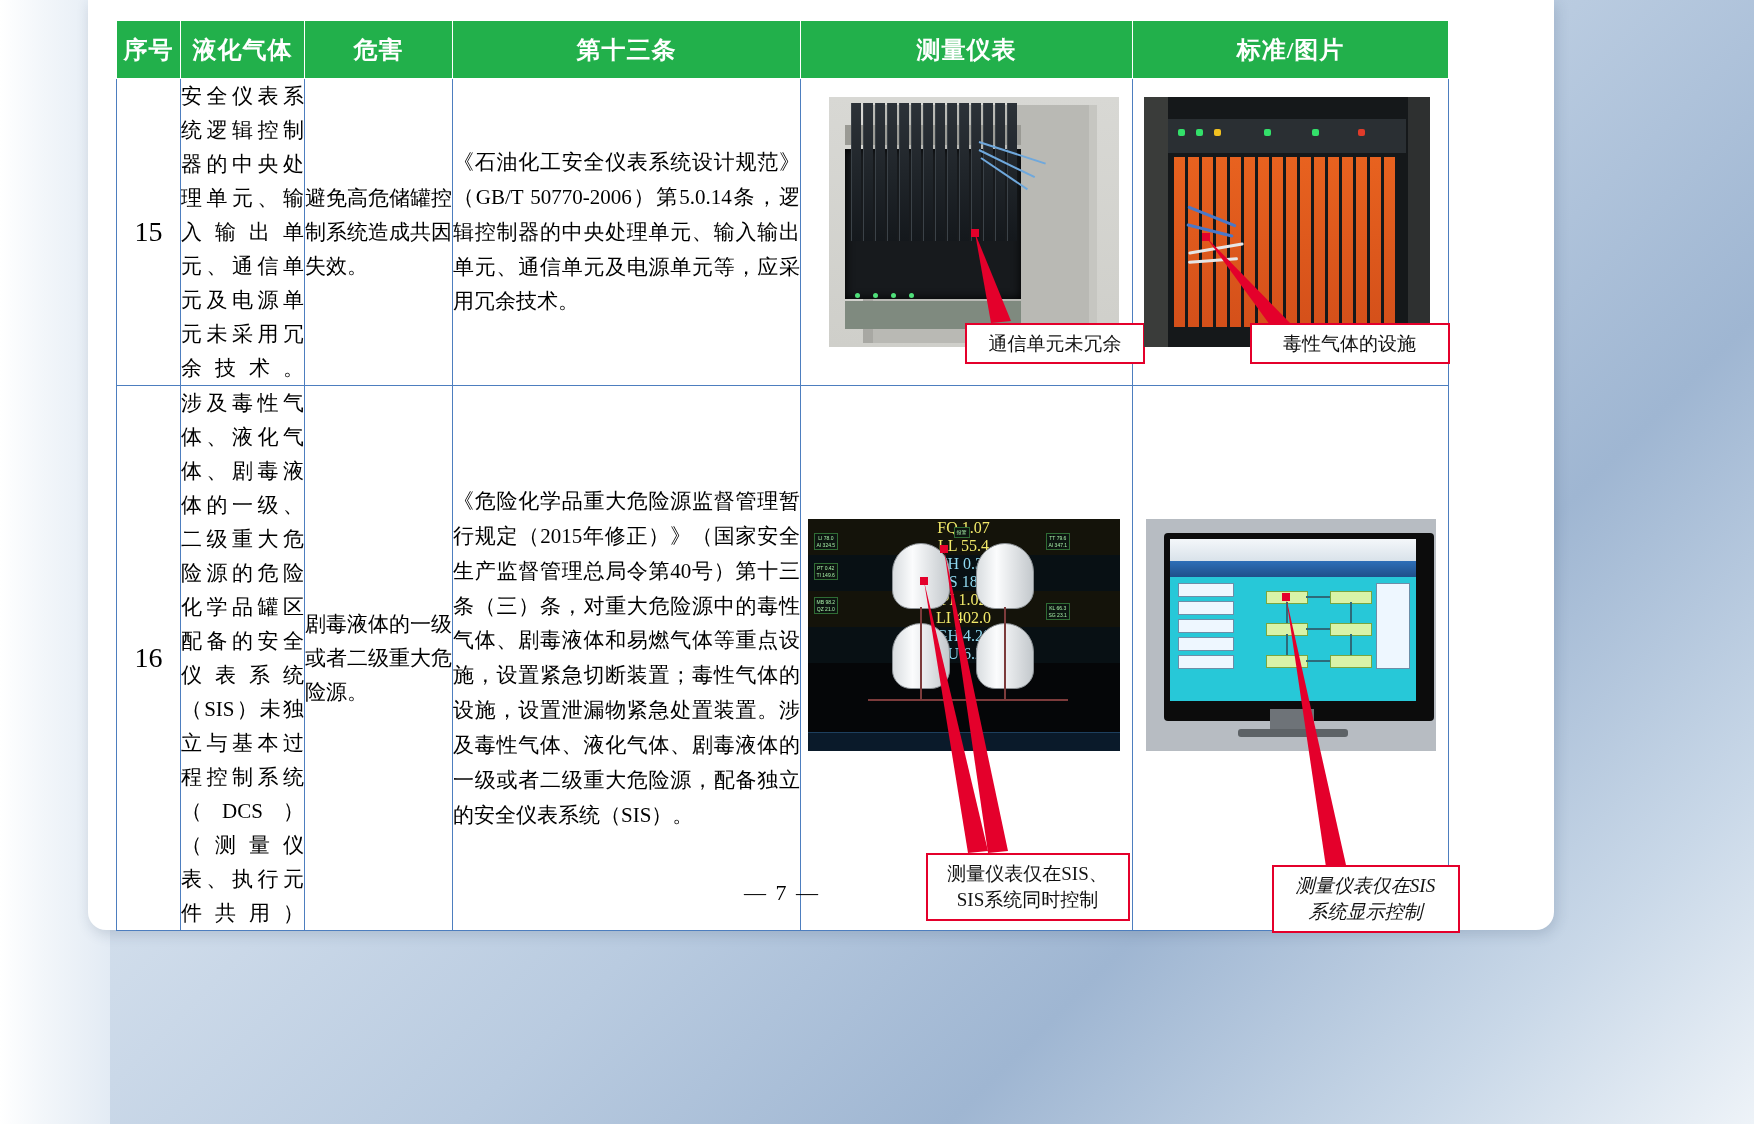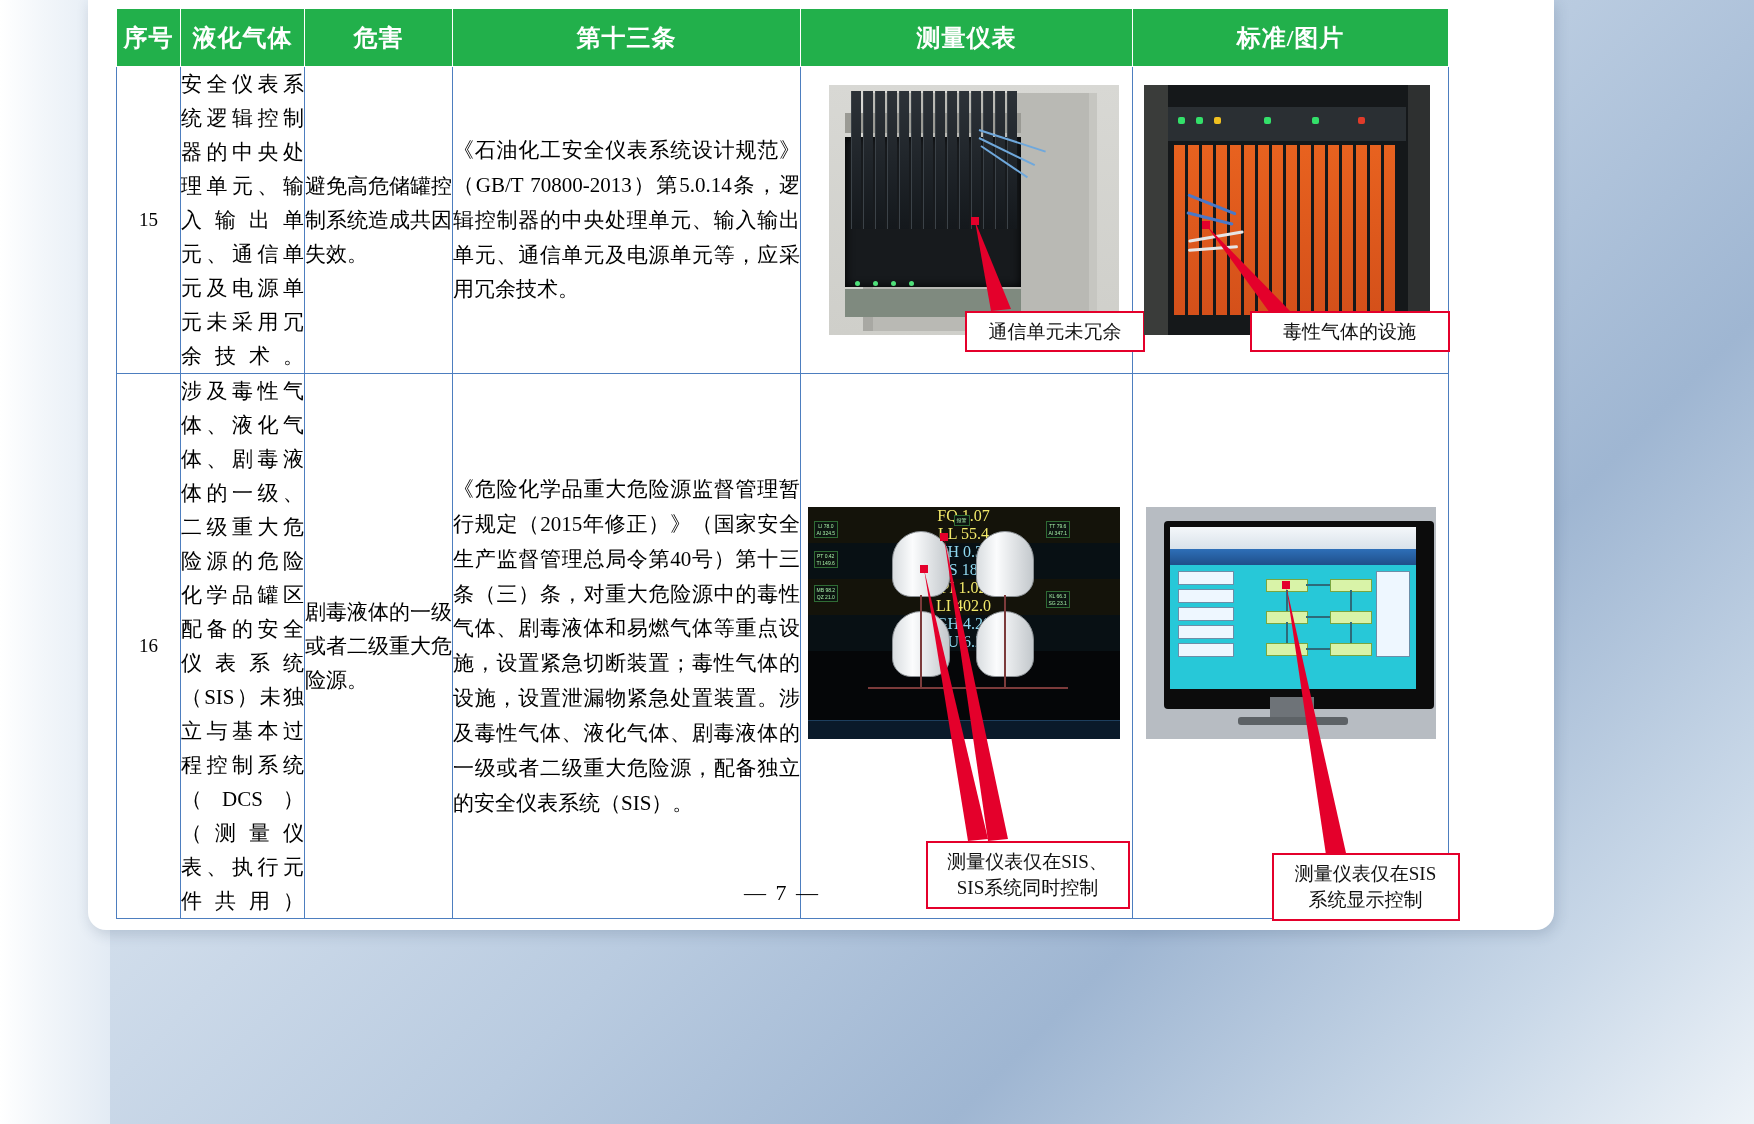--- a/index.html
+++ b/index.html
@@ -33,21 +33,21 @@
     top: 0;
     width: 1466px;
     height: 930px;
     background: #ffffff;
     border-radius: 0 0 18px 18px;
     box-shadow: 2px 4px 14px rgba(40,60,90,0.18);
   }
   table.main {
     position: absolute;
     left: 116px;
-    top: 8px;
+    top: 20px;
     border-collapse: collapse;
     width: 1332px;
     table-layout: fixed;
   }
   table.main th, table.main td {
     border: 1px solid #4d7ebf;
     vertical-align: middle;
     padding: 0;
   }
   table.main thead th {
@@ -63,21 +63,21 @@
   }
   .col-no { width: 64px; }
   .col-content { width: 124px; }
   .col-harm { width: 148px; }
   .col-basis { width: 348px; }
   .col-img1 { width: 332px; }
   .col-img2 { width: 316px; }
 
   .cell-no {
     text-align: center;
-    font-size: 19px;
+    font-size: 28px;
     color: #000;
   }
   .cell-vtext {
     font-size: 21px;
     line-height: 1.62;
     color: #000;
     padding: 10px 14px;
     text-align: justify;
     text-align-last: justify;
   }
@@ -295,21 +295,21 @@
         <th>测量仪表</th>
         <th>标准/图片</th>
       </tr>
     </thead>
     <tbody>
 
       <tr style="height:285px;">
         <td class="cell-no">15</td>
         <td class="cell-vtext">安全仪表系统逻辑控制器的中央处理单元、输入输出单元、通信单元及电源单元未采用冗余技术。</td>
         <td class="cell-harm">避免高危储罐控制系统造成共因失效。</td>
-        <td class="cell-basis">《石油化工安全仪表系统设计规范》（GB/T 70800-2013）第5.0.14条，逻辑控制器的中央处理单元、输入输出单元、通信单元及电源单元等，应采用冗余技术。</td>
+        <td class="cell-basis">《石油化工安全仪表系统设计规范》（GB/T 50770-2006）第5.0.14条，逻辑控制器的中央处理单元、输入输出单元、通信单元及电源单元等，应采用冗余技术。</td>
 
         <td class="imgcell">
           <div class="imgwrap" style="width:330px;height:283px;margin-left:22px;">
             <div class="photo ph-rack1" style="position:absolute;left:6px;top:8px;">
               <div class="cab"></div>
               <div class="innerdark"></div>
               <div class="topbar"></div>
               <div class="botbar"></div>
               <div class="card" style="left:22px;"></div>
               <div class="card" style="left:34px;"></div>
@@ -417,21 +417,21 @@
               <rect x="118" y="174" width="8" height="8" fill="#e4002b"></rect>
               <polygon points="142,146 206,448 186,450" fill="#e4002b"></polygon>
               <rect x="138" y="142" width="8" height="8" fill="#e4002b"></rect>
             </svg>
             <div class="callout" style="left:124px;top:450px;width:180px;">测量仪表仅在SIS、
 SIS系统同时控制</div>
           </div>
         </td>
 
         <td class="imgcell">
-          <div class="imgwrap" style="width:314px;height:506px;">
+          <div class="imgwrap" style="width:314px;height:506px;font-style:italic;">
             <div class="photo ph-sis" style="position:absolute;left:12px;top:116px;">
               <div class="bezel"></div>
               <div class="screen">
                 <div class="topribbon"></div>
                 <div class="bluehdr"></div>
                 <div class="boxw" style="left:8px;top:44px;width:54px;height:12px;"></div>
                 <div class="boxw" style="left:8px;top:62px;width:54px;height:12px;"></div>
                 <div class="boxw" style="left:8px;top:80px;width:54px;height:12px;"></div>
                 <div class="boxw" style="left:8px;top:98px;width:54px;height:12px;"></div>
                 <div class="boxw" style="left:8px;top:116px;width:54px;height:12px;"></div>

